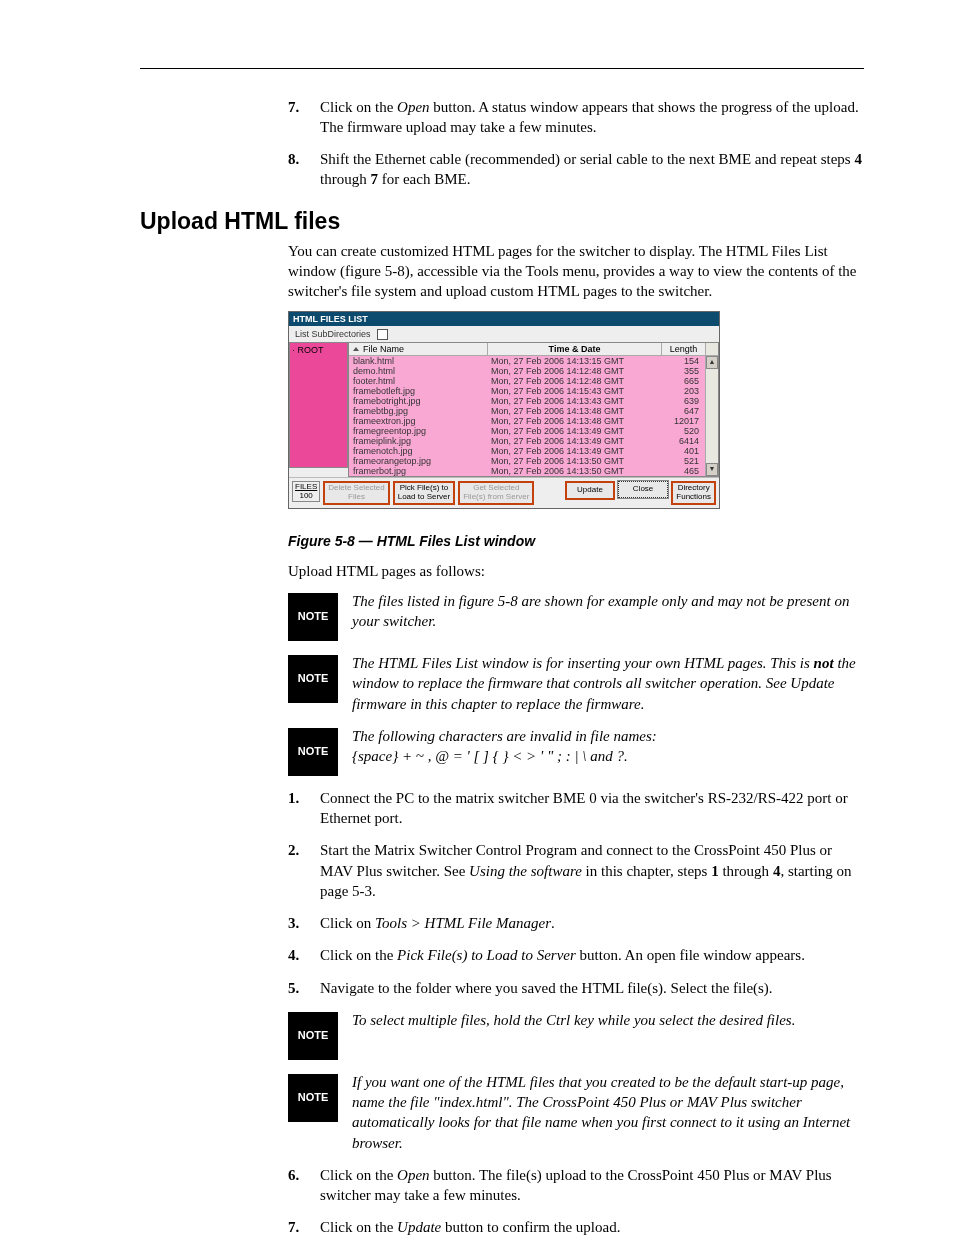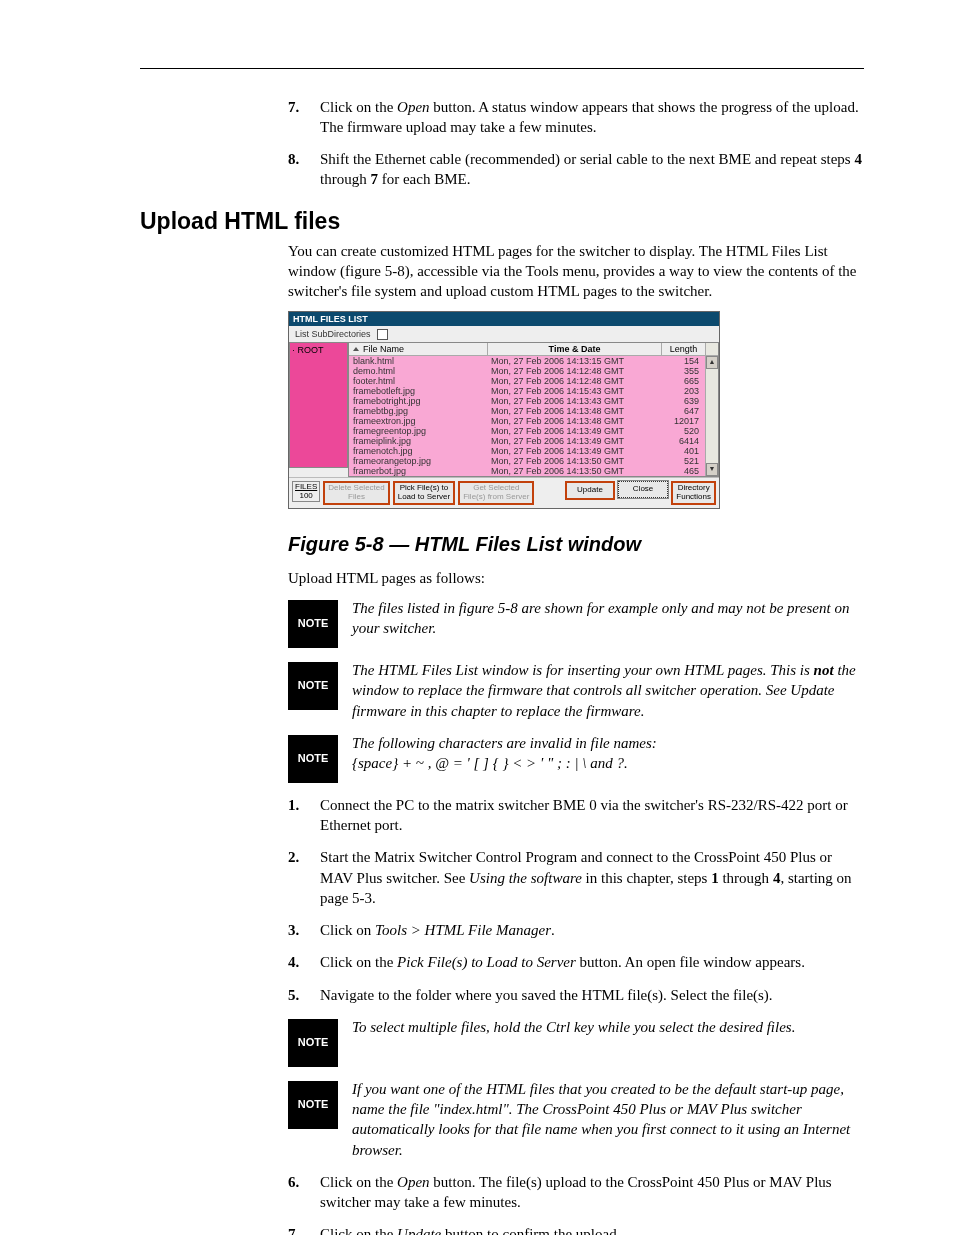--- a/index.html
+++ b/index.html
@@ -139,21 +139,21 @@
     padding:1px 3px;
     color:#999;
     text-align:center;
     line-height:1.1;
   }
   .btn-s.on { color:#000; }
   .figcap {
     font-family: Arial, Helvetica, sans-serif;
     font-weight: bold;
     font-style: italic;
-    font-size: 20px;
+    font-size: 14px;
     margin: 24px 0 12px 0;
   }
   .note-row {
     display:flex;
     margin-bottom:12px;
   }
   .note-badge {
     width:50px;
     flex-shrink:0;
     font-family: Arial, Helvetica, sans-serif;

